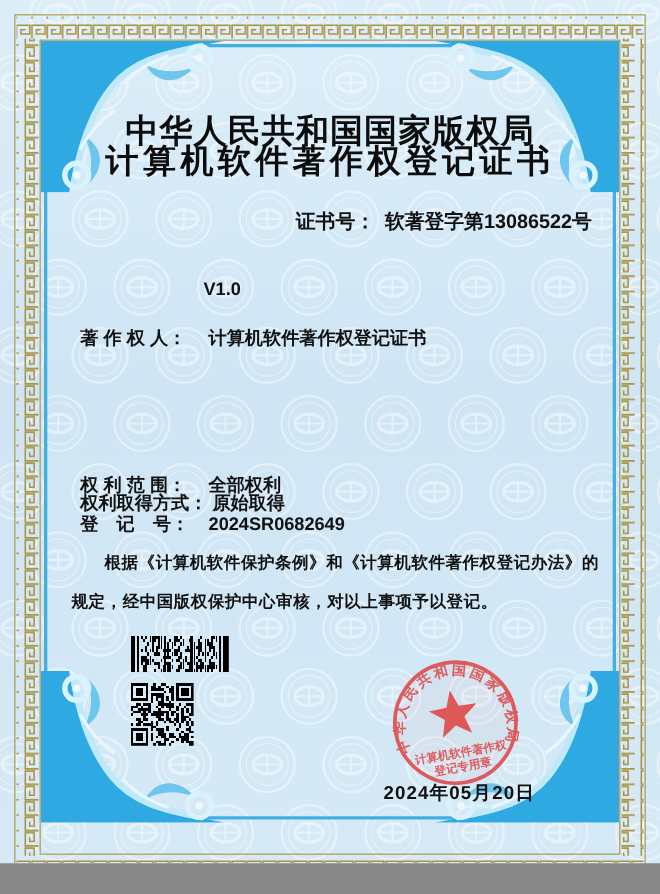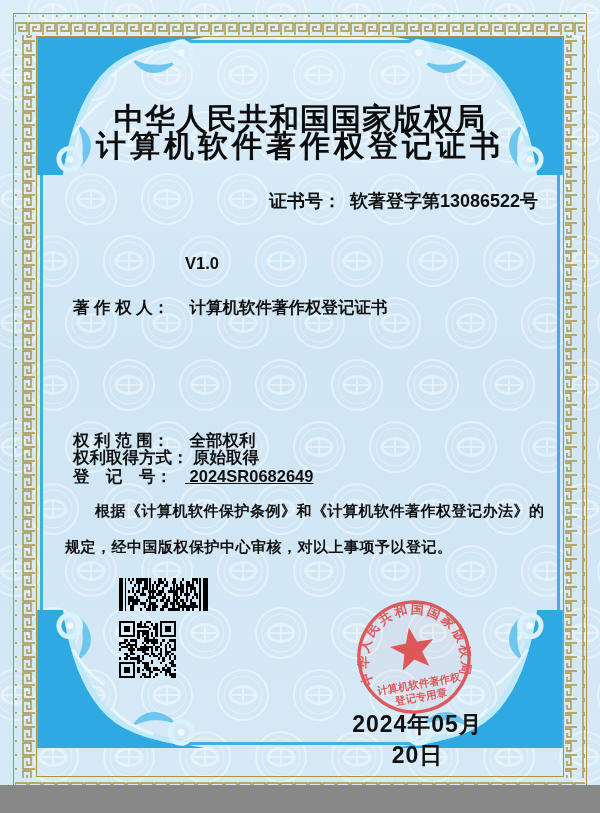--- a/index.html
+++ b/index.html
@@ -30,29 +30,29 @@
   .title2 { top:126px; font-size:30px; letter-spacing:4px; }
   .cert-no { position:absolute; top:189px; right:62px; font-size:18px; font-weight:bold; }
   .cert-no .lbl { margin-right:9px; }
   .field { position:absolute; left:73px; font-size:16.5px; font-weight:bold; white-space:nowrap; }
   .field .flabel { display:inline-block; min-width:112px; }
   .field .fvalue { }
   .f1 { top:230px; } .f1b { top:254px; left:185px; }
   .f2 { top:297px; }
   .f3 { top:403px;margin-top:44px; }
   .f4 { top:430px; }
-  .f5 { top:466px;text-decoration:underline; }
+  .f5 { top:466px; }
   .statement { position:absolute; left:65px; font-size:15px; font-weight:bold; white-space:nowrap; letter-spacing:.5px; }
   .s1 { top:502px; text-indent:2em; }
   .s2 { top:538px; }
   .barcode { position:absolute; left:119px; top:578px; width:89px; height:33px; }
   .qrcode  { position:absolute; left:119px; top:621px; width:57px; height:57px; }
   .seal { position:absolute; left:354px; top:597px; width:120px; height:120px; z-index:3; }
   .date { position:absolute; left:345px; top:709px; width:145px; text-align:center;
-          font-size:23px; font-weight:bold; letter-spacing:1px; }
+          font-size:17px; font-weight:bold; letter-spacing:1px; }
   svg { display:block; }
 </style>
 </head>
 <body>
 
 <div class="page">
 
   <div class="watermarks">
       <svg style="left:26px;top:-14px" width="54" height="54" viewBox="0 0 54 54">
        <g stroke="rgba(255,255,255,0.85)" fill="none">

